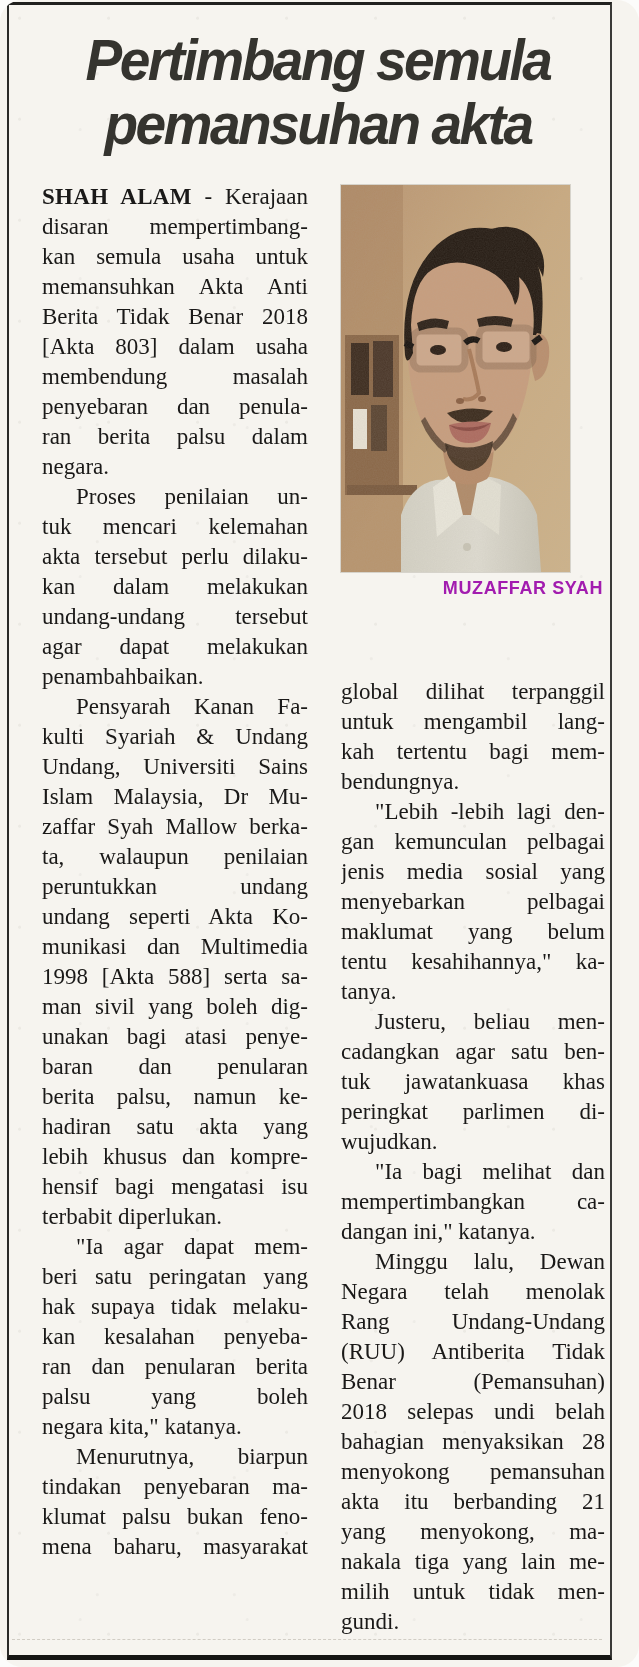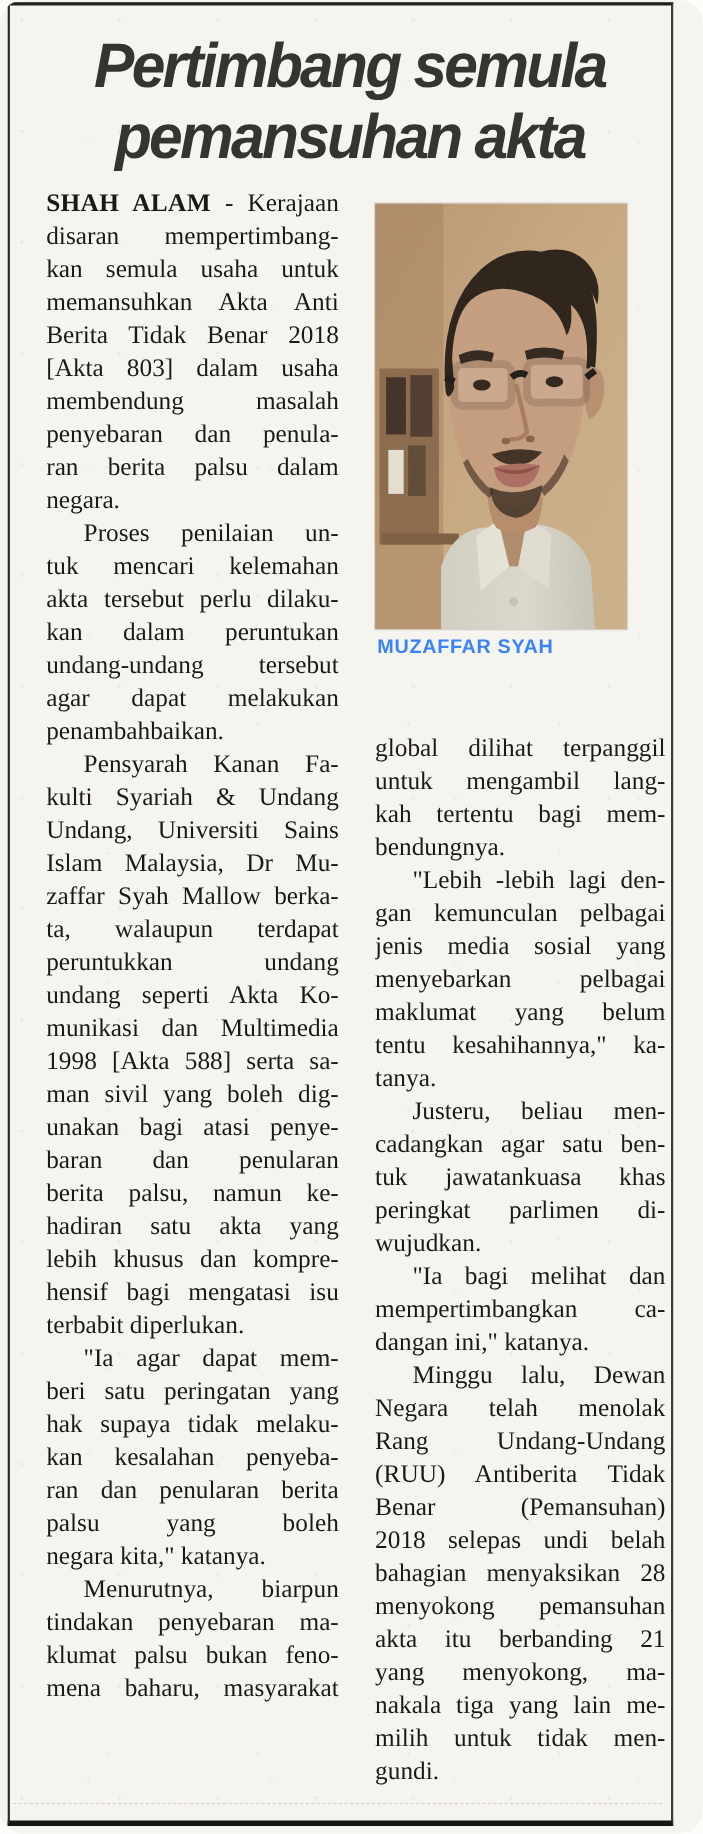--- a/index.html
+++ b/index.html
@@ -12,34 +12,34 @@
       radial-gradient(circle at 48% 87%, rgba(95,88,74,.05) 0 1px, transparent 2px),
       #f6f4ef;
     background-size:89px 101px,137px 117px,167px 149px,auto;}
   .frame{position:absolute;left:7px;top:2px;width:605px;height:1658px;box-sizing:border-box;
     border-top:3px solid #20201e;border-left:2px solid #2a2a28;
     border-right:2px solid #3a3a38;border-bottom:5px solid #161614;}
   .headline{position:absolute;left:18px;top:30px;width:600px;text-align:center;
     font-family:"Liberation Sans",sans-serif;font-weight:bold;font-style:italic;
     font-size:55px;line-height:62px;letter-spacing:-2.5px;color:#35342f;
     transform:scaleY(1.04);}
-  .col{position:absolute;color:#171614;}
+  .col{position:absolute;color:#171614;margin-top:12px;}
   .col1{left:42px;top:170px;width:266px;}
   .col2{left:341px;top:665px;width:264px;}
   .line{font-size:23px;line-height:30px;height:30px;text-align:justify;
     text-align-last:justify;overflow:hidden;white-space:normal;color:#1a1918;}
   .line.last{text-align-last:left;}
   .line.indent{text-indent:34px;}
   .dateline{font-weight:bold;letter-spacing:.3px;}
   .photo{position:absolute;left:341px;top:185px;width:229px;height:387px;
     box-shadow:0 0 0 1px rgba(120,110,95,.25);}
   .photo svg{display:block;width:100%;height:100%;}
   .caption{position:absolute;left:343px;top:578px;width:260px;
     font-family:"Liberation Sans",sans-serif;font-weight:bold;font-size:18px;
-    letter-spacing:.6px;color:#3b82f6;}
+    letter-spacing:.6px;color:#a21caf;text-align:right;}
   .foldline{position:absolute;left:12px;top:1639px;width:590px;height:0;
     border-top:1px dashed #c8c4ba;opacity:.8;}
 </style>
 </head>
 <body>
 
 <div class="stage">
   <div class="sheet"></div>
   <div class="frame"></div>
 
@@ -55,30 +55,30 @@
       <div class="line">memansuhkan Akta Anti</div>
       <div class="line">Berita Tidak Benar 2018</div>
       <div class="line">[Akta 803] dalam usaha</div>
       <div class="line">membendung masalah</div>
       <div class="line">penyebaran dan penula-</div>
       <div class="line">ran berita palsu dalam</div>
       <div class="line last">negara.</div>
       <div class="line indent">Proses penilaian un-</div>
       <div class="line">tuk mencari kelemahan</div>
       <div class="line">akta tersebut perlu dilaku-</div>
-      <div class="line">kan dalam peruntukan</div>
+      <div class="line">kan dalam melakukan</div>
       <div class="line">undang-undang tersebut</div>
       <div class="line">agar dapat melakukan</div>
       <div class="line last">penambahbaikan.</div>
       <div class="line indent">Pensyarah Kanan Fa-</div>
       <div class="line">kulti Syariah &amp; Undang</div>
       <div class="line">Undang, Universiti Sains</div>
       <div class="line">Islam Malaysia, Dr Mu-</div>
       <div class="line">zaffar Syah Mallow berka-</div>
-      <div class="line">ta, walaupun terdapat</div>
+      <div class="line">ta, walaupun penilaian</div>
       <div class="line">peruntukkan undang</div>
       <div class="line">undang seperti Akta Ko-</div>
       <div class="line">munikasi dan Multimedia</div>
       <div class="line">1998 [Akta 588] serta sa-</div>
       <div class="line">man sivil yang boleh dig-</div>
       <div class="line">unakan bagi atasi penye-</div>
       <div class="line">baran dan penularan</div>
       <div class="line">berita palsu, namun ke-</div>
       <div class="line">hadiran satu akta yang</div>
       <div class="line">lebih khusus dan kompre-</div>

